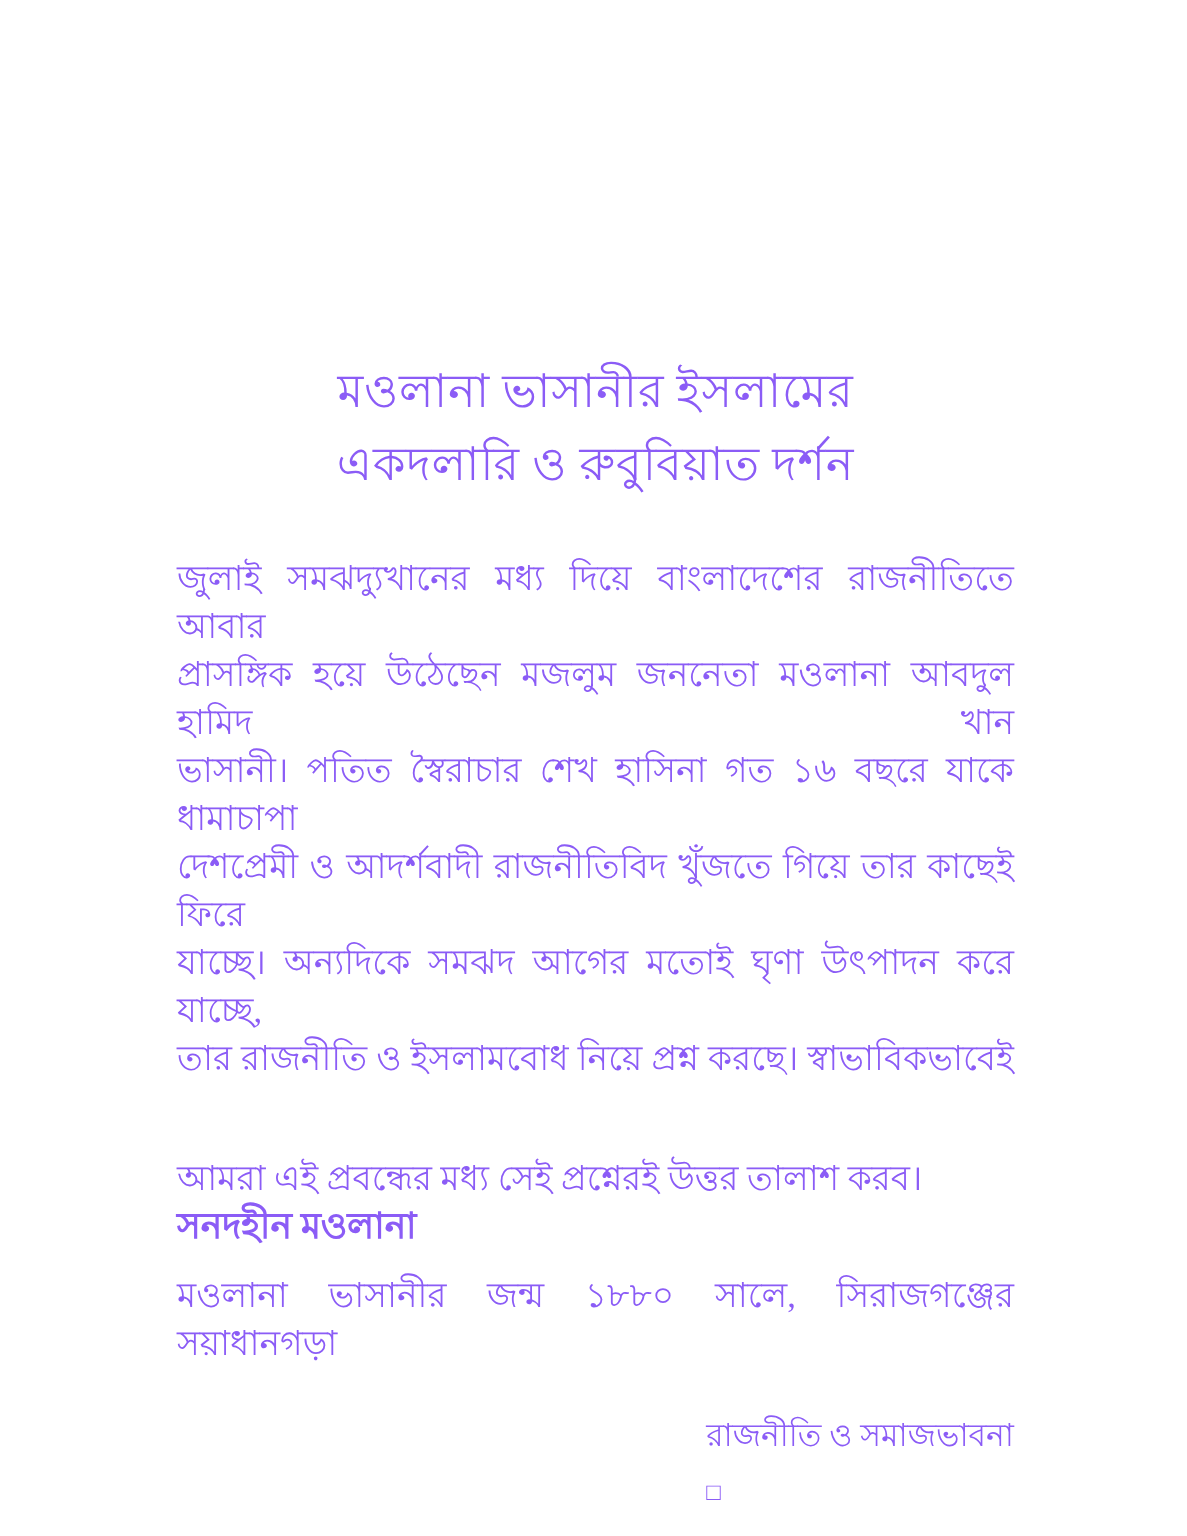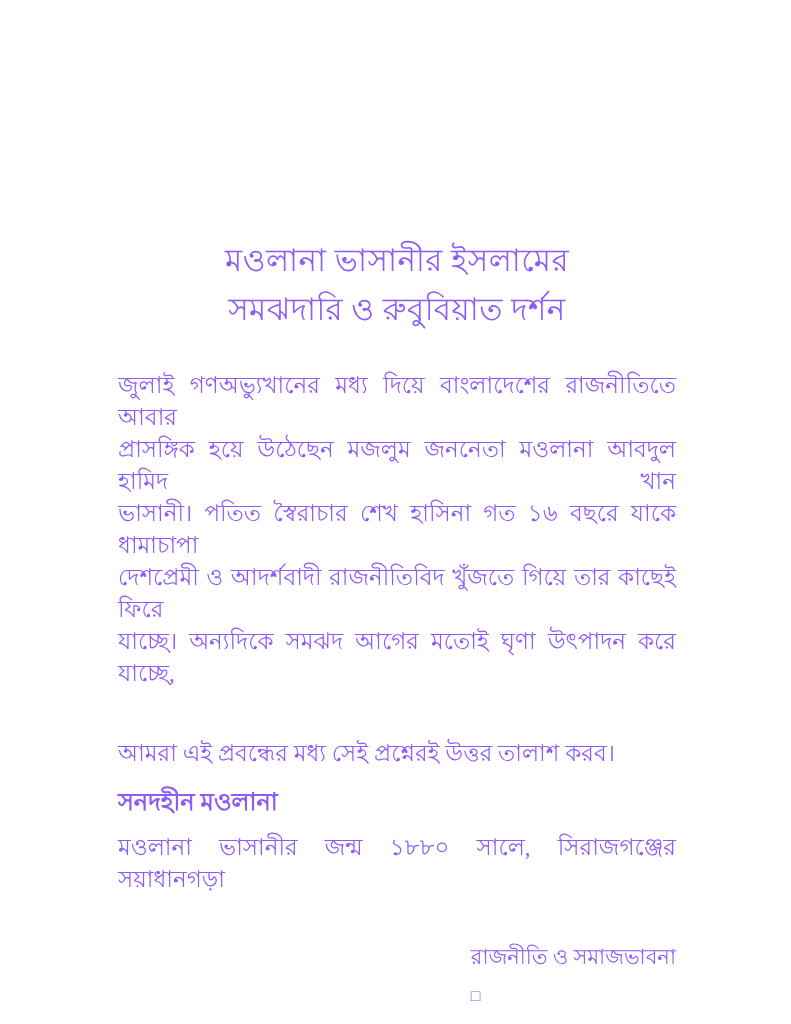--- a/index.html
+++ b/index.html
@@ -42,21 +42,20 @@
     white-space: normal;
     text-align: justify;
     text-align-last: justify;
   }
   .lastline {
     text-align: left;
     text-align-last: left;
     margin-top: 48px;
   }
   .section-heading {
-    margin-top: 16px;
     font-size: 24px;
     line-height: 32px;
     font-weight: bold;
   }
   .para2 {
     margin-top: 14px;
   }
   .footer {
     position: absolute;
     top: 941px;
@@ -78,31 +77,32 @@
     font-size: 25px;
   }
 </style>
 </head>
 <body>
 
 <div class="page">
 
   <div class="title-block">
     <div>মওলানা ভাসানীর ইসলামের</div>
-    <div>সমঝদারি ও রুবুবিয়াত দর্শন</div>
+    <div>একদলারি ও রুবুবিয়াত দর্শন</div>
   </div>
 
   <div class="content">
 
     <div>
-      <div class="text-line jline">জুলাই গণঅভ্যুখানের মধ্য দিয়ে বাংলাদেশের রাজনীতিতে আবার</div>
+      <div class="text-line jline">জুলাই সমঝদ্যুখানের মধ্য দিয়ে বাংলাদেশের রাজনীতিতে আবার</div>
       <div class="text-line jline">প্রাসঙ্গিক হয়ে উঠেছেন মজলুম জননেতা মওলানা আবদুল হামিদ খান</div>
       <div class="text-line jline">ভাসানী। পতিত স্বৈরাচার শেখ হাসিনা গত ১৬ বছরে যাকে ধামাচাপা</div>
       <div class="text-line jline">দেশপ্রেমী ও আদর্শবাদী রাজনীতিবিদ খুঁজতে গিয়ে তার কাছেই ফিরে</div>
       <div class="text-line jline">যাচ্ছে। অন্যদিকে সমঝদ আগের মতোই ঘৃণা উৎপাদন করে যাচ্ছে,</div>
+      <div class="text-line jline">তার রাজনীতি ও ইসলামবোধ নিয়ে প্রশ্ন করছে। স্বাভাবিকভাবেই</div>
       <div class="text-line jline lastline">আমরা এই প্রবন্ধের মধ্য সেই প্রশ্নেরই উত্তর তালাশ করব।</div>
     </div>
 
     <div class="section-heading">সনদহীন মওলানা</div>
 
     <div class="para2">
       <div class="text-line jline">মওলানা ভাসানীর জন্ম ১৮৮০ সালে, সিরাজগঞ্জের সয়াধানগড়া</div>
 
     </div>
 

